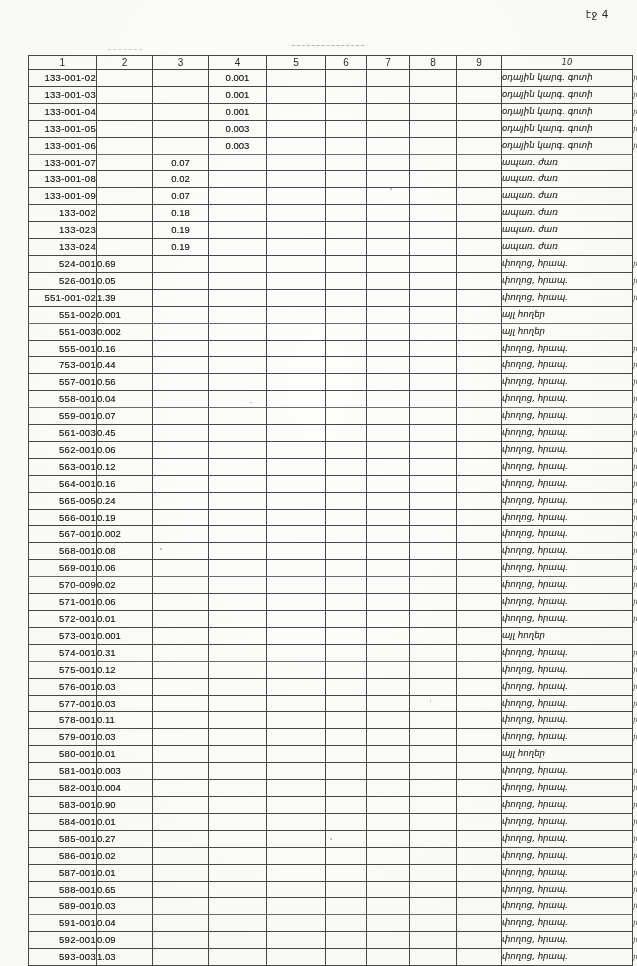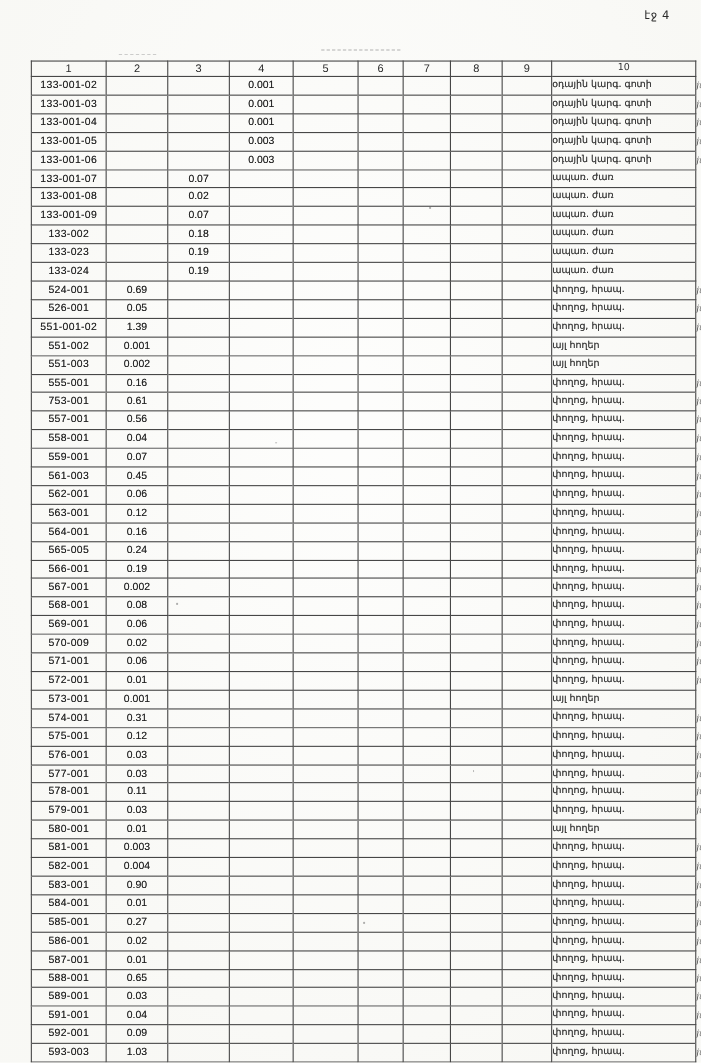--- a/index.html
+++ b/index.html
@@ -57,32 +57,32 @@
     text-align: center;
     color: #2e2e2e;
   }
   .doc-table tbody td {
     height: 15.9px;
     line-height: 15.9px;
     font-size: 9.5px;
     color: #262626;
     text-shadow: 0 0 0.5px rgba(30,30,30,0.55);
   }
-  .col1  { width: 67px;  text-align: center;  padding-left: 4px; letter-spacing: 0.3px; }
-  .col2  { width: 55px;  text-align: center; }
+  .col1  { width: 67px;  text-align: right;  padding-left: 4px; letter-spacing: 0.3px; }
+  .col2  { width: 55px;  text-align: left; }
   .col3  { width: 55px;  text-align: center; }
   .col4  { width: 57px;  text-align: center; }
   .col5  { width: 58px; }
   .col6  { width: 40px; }
   .col7  { width: 42px; }
   .col8  { width: 46px; }
   .col9  { width: 44px; }
   .col10 { width: 130px; text-align: left; padding-left: 3px;
            font-family: "DejaVu Sans", sans-serif; font-size: 8.6px !important;
-           color: #383838 !important; }
+           color: #383838 !important; font-style: italic; }
   .margin-cell {
     width: 15px;
     border: none !important;
     text-align: left;
     padding-left: 3px;
     font-family: "DejaVu Serif", serif;
     font-style: italic;
     font-size: 8px !important;
     color: #4d4d4d !important;
     text-shadow: none !important;
@@ -352,21 +352,21 @@
         <td class="col5"></td>
         <td class="col6"></td>
         <td class="col7"></td>
         <td class="col8"></td>
         <td class="col9"></td>
         <td class="col10">փողոց, հրապ.</td>
         <td class="margin-cell">jū</td>
       </tr>
       <tr>
         <td class="col1">753-001</td>
-        <td class="col2">0.61</td>
+        <td class="col2">0.44</td>
         <td class="col3"></td>
         <td class="col4"></td>
         <td class="col5"></td>
         <td class="col6"></td>
         <td class="col7"></td>
         <td class="col8"></td>
         <td class="col9"></td>
         <td class="col10">փողոց, հրապ.</td>
         <td class="margin-cell">jū</td>
       </tr>

